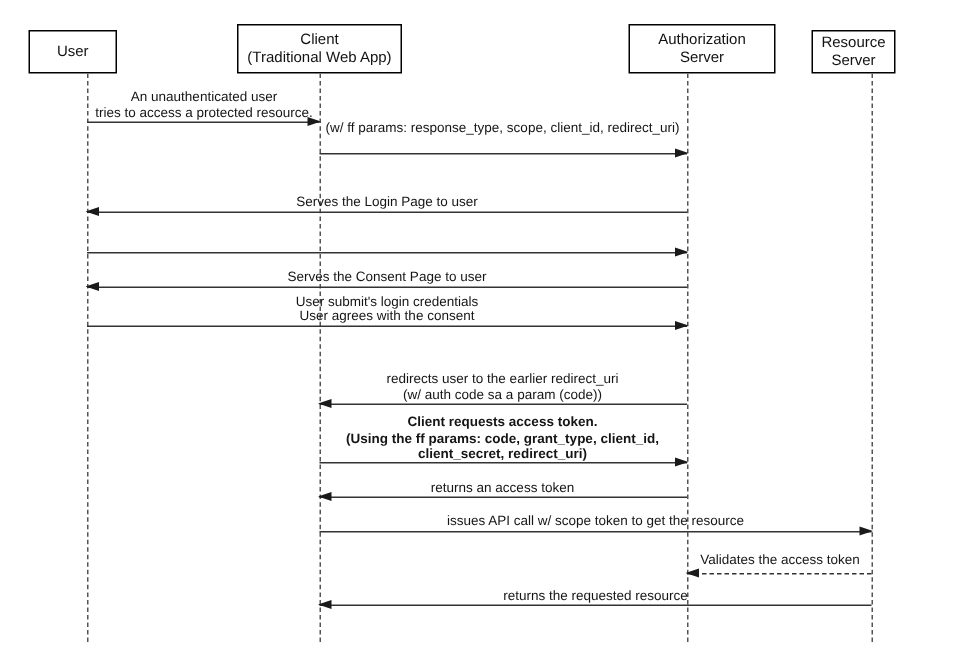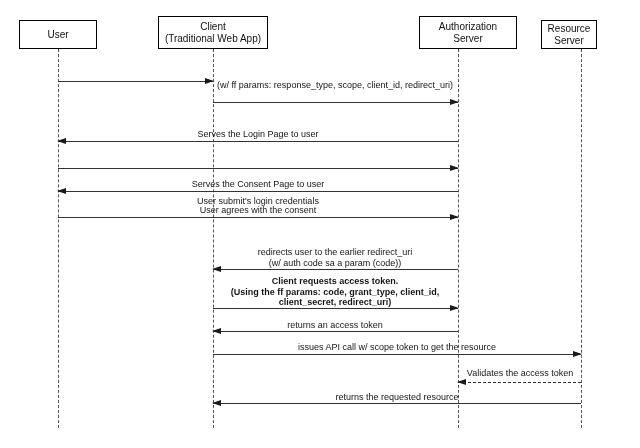--- a/index.html
+++ b/index.html
@@ -35,40 +35,44 @@
     left:-1px;
     border-right:9px solid #1a1a1a;
     border-top:3.8px solid transparent;border-bottom:3.8px solid transparent;
   }
 </style>
 </head>
 <body>
 
 <div id="canvas">
 
-  <div class="actor-box" style="left:19px;top:20px;width:78px;height:29px;">
+  <div class="actor-box" style="left:19px;top:20px;width:59px;height:29px;">
     <div>User</div>
   </div>
   <div class="actor-box" style="left:158px;top:16px;width:110px;height:33px;">
     <div>Client</div>
     <div>(Traditional Web App)</div>
   </div>
   <div class="actor-box" style="left:419px;top:16px;width:98px;height:33px;">
     <div>Authorization</div>
     <div>Server</div>
   </div>
   <div class="actor-box" style="left:541px;top:20px;width:56px;height:29px;">
     <div>Resource Server</div>
   </div>
 
   <div class="lifeline" style="left:58px;top:49px;height:379px;"></div>
   <div class="lifeline" style="left:213px;top:49px;height:379px;"></div>
   <div class="lifeline" style="left:458px;top:49px;height:379px;"></div>
   <div class="lifeline" style="left:581px;top:49px;height:379px;"></div>
 
+  <div class="msg-label" style="left:136px;top:59px;">
+    <div>An unauthenticated user</div>
+    <div>tries to access a protected resource.</div>
+  </div>
   <div class="arrow" style="left:58px;top:81px;width:155px;">
     <span class="head right"></span>
   </div>
 
   <div class="msg-label" style="left:335px;top:80px;">
     <div>(w/ ff params: response_type, scope, client_id, redirect_uri)</div>
   </div>
   <div class="arrow" style="left:213px;top:102px;width:245px;">
     <span class="head right"></span>
   </div>

